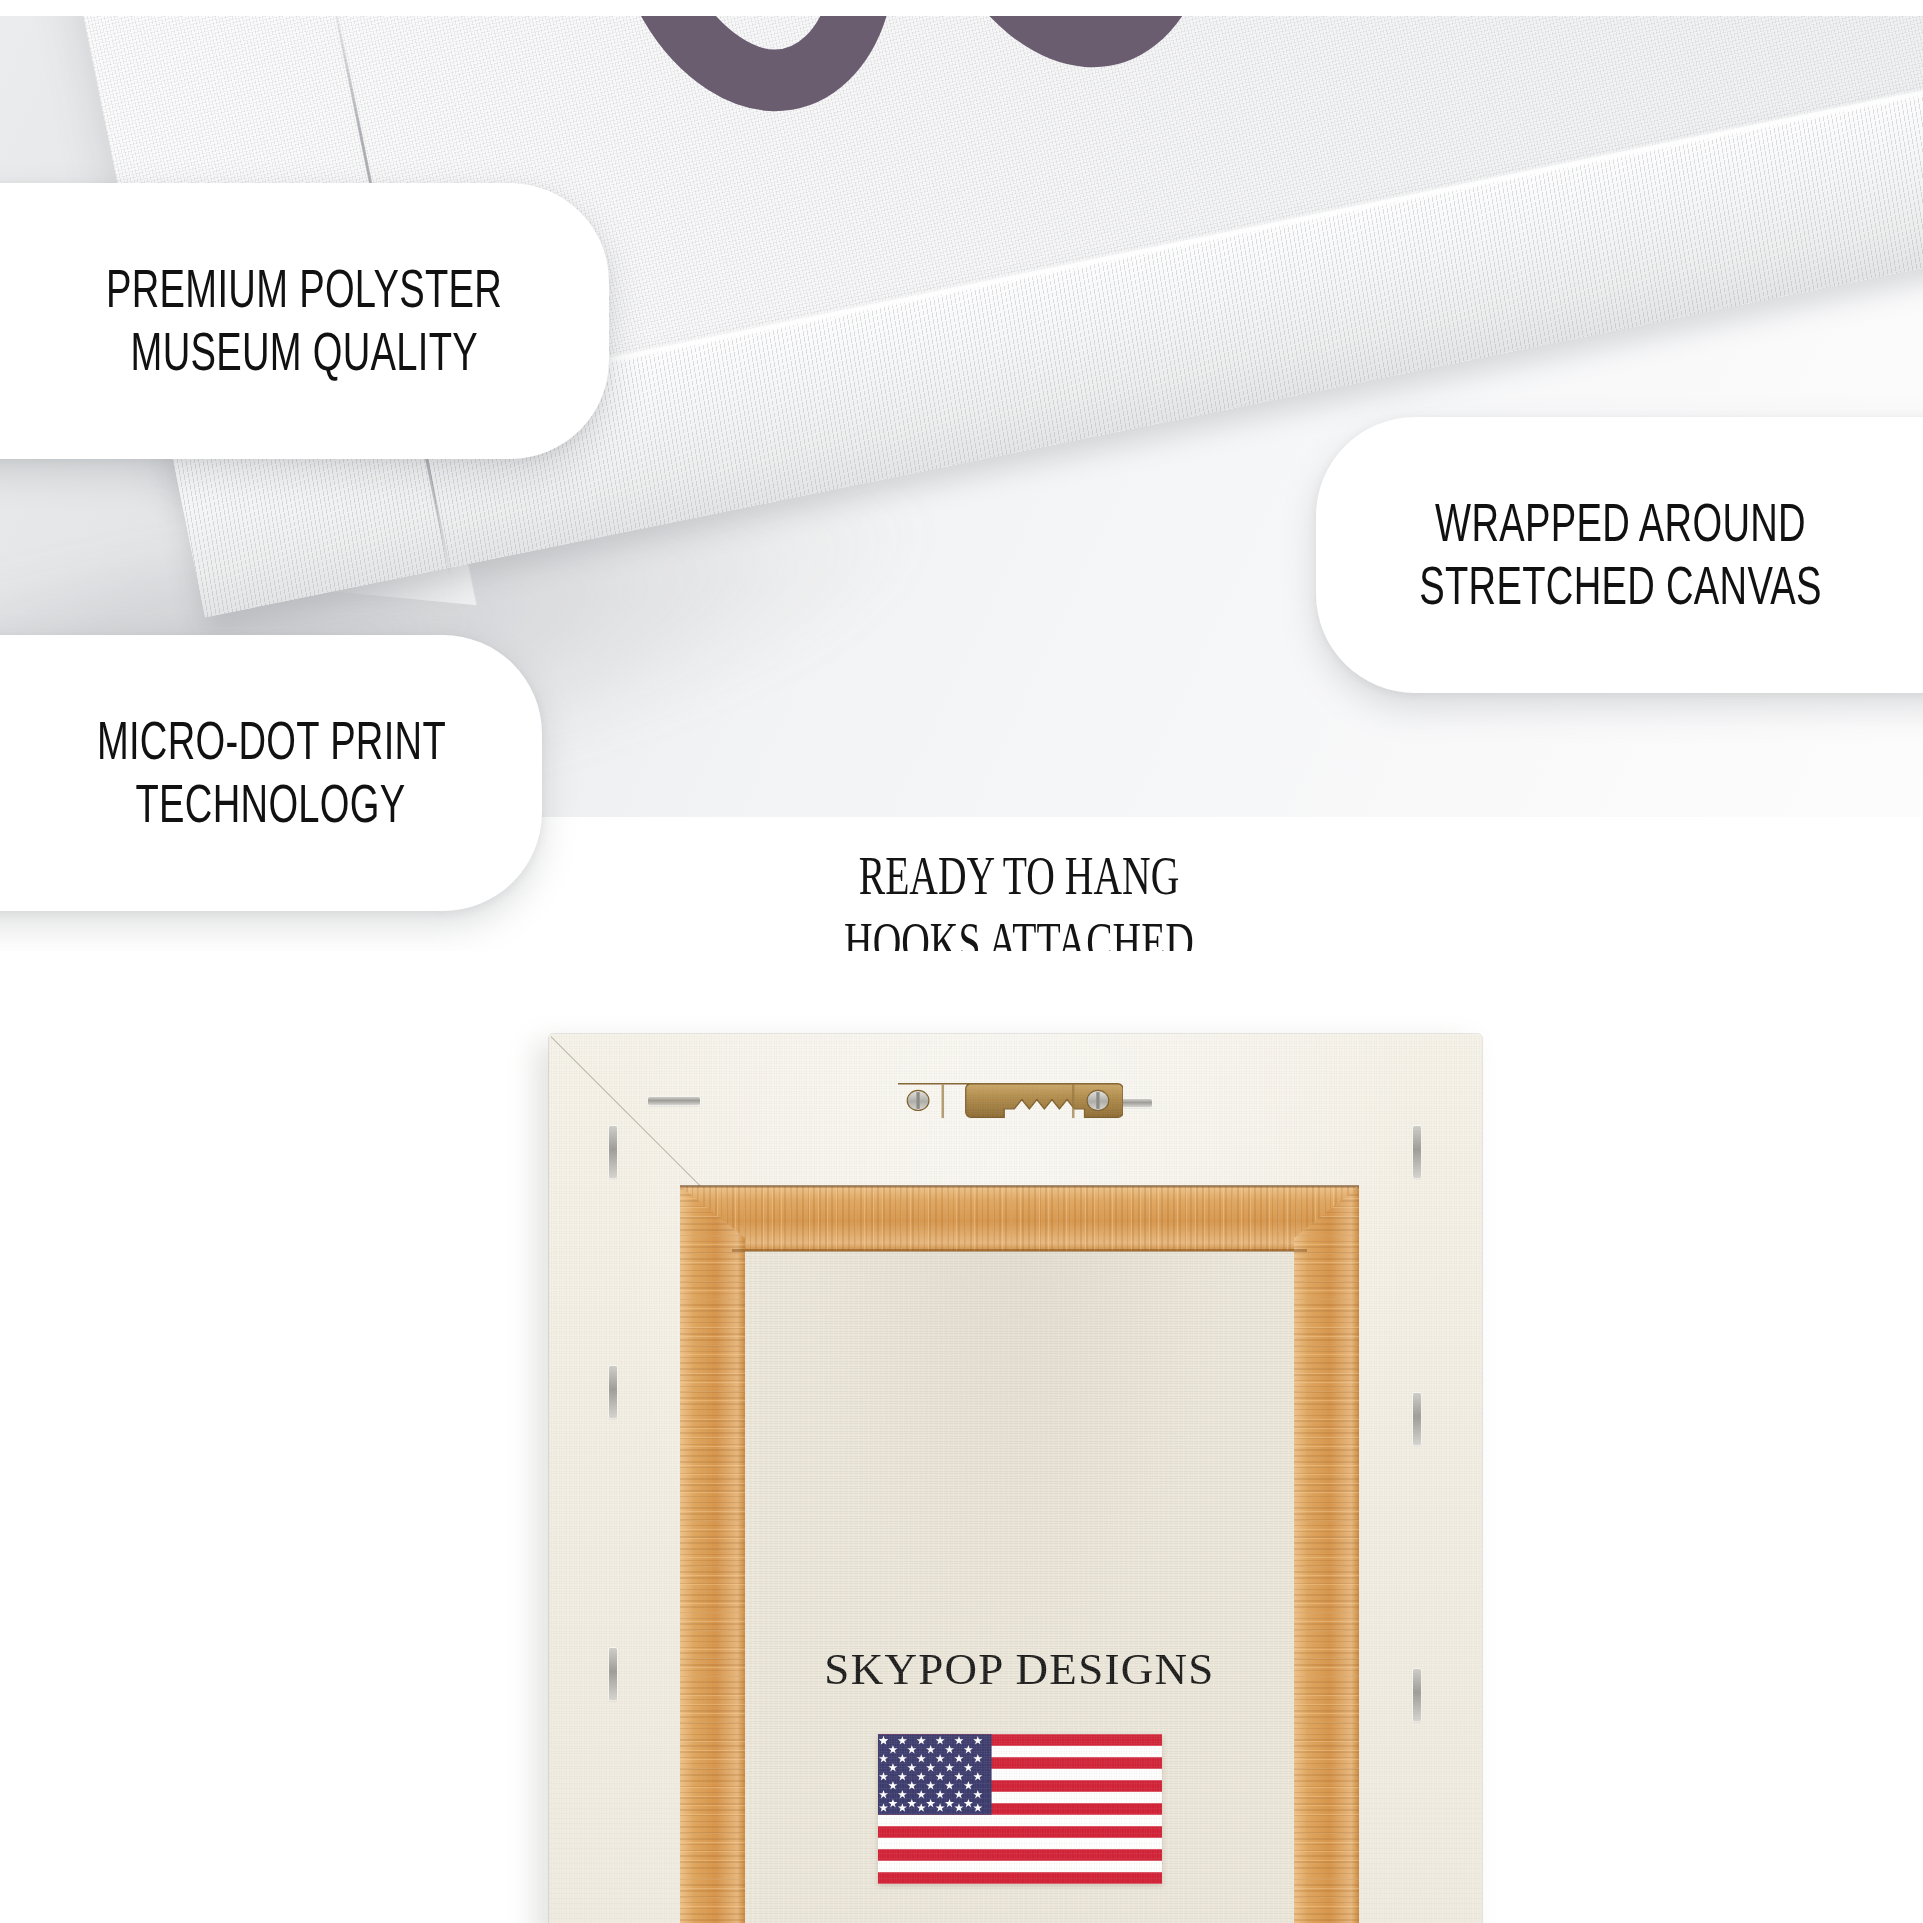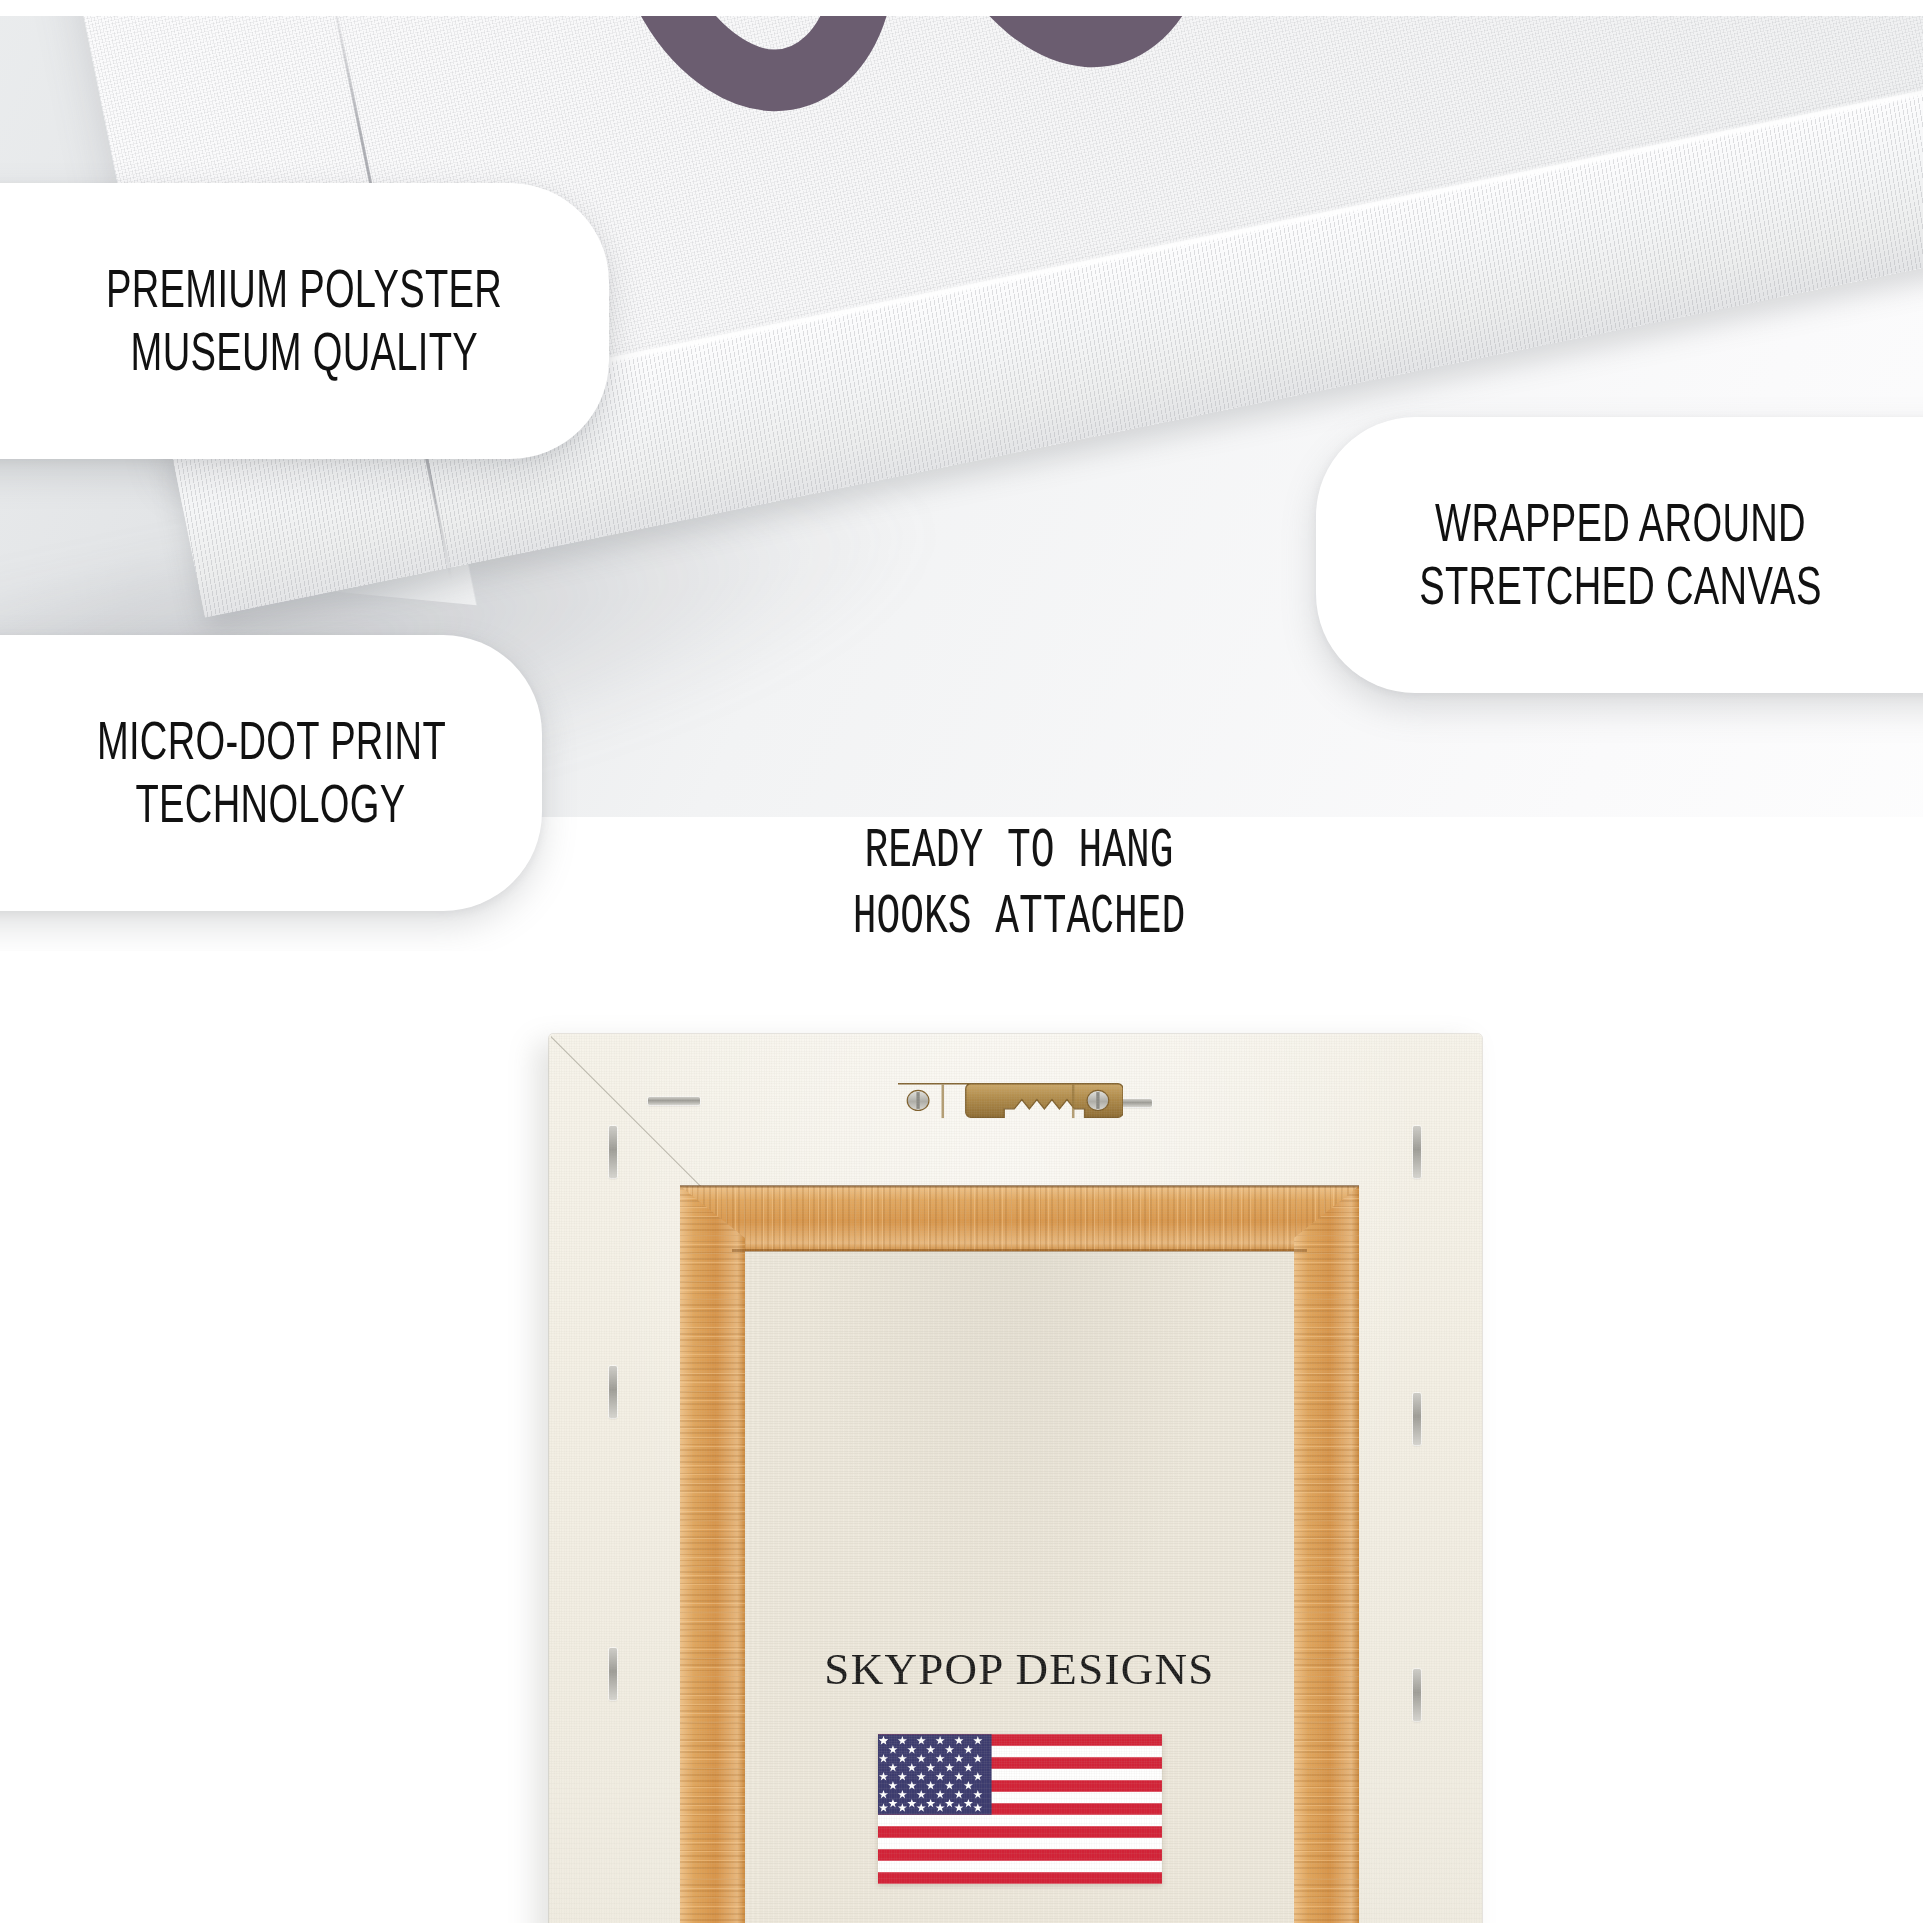--- a/index.html
+++ b/index.html
@@ -92,21 +92,22 @@
   
   #badge-polyster{left:-209px;top:167px;width:818px;height:276px;padding-left:209px;box-sizing:border-box;}
   
   #badge-wrapped{left:1316px;top:401px;width:818px;height:276px;padding-right:209px;box-sizing:border-box;}
   
   #badge-microdot{left:-209px;top:619px;width:751px;height:276px;padding-left:209px;box-sizing:border-box;}
 
   
   .caption{
     position:absolute;text-align:center;color:#141414;
-    font-family:Liberation Mono, monospace;
+    font-family:Liberation Serif, serif;
+    margin-top:24px;
   }
   #caption-hang{left:660px;top:803px;width:718px;}
   #caption-hang .line{
     font-weight:400;font-size:55px;line-height:1.2;white-space:nowrap;
     transform:scaleX(.72);transform-origin:center;
   }
 
   
   .backshot{position:absolute;left:0;top:935px;width:1528px;height:989px;overflow:hidden;background:#ffffff;}
 

